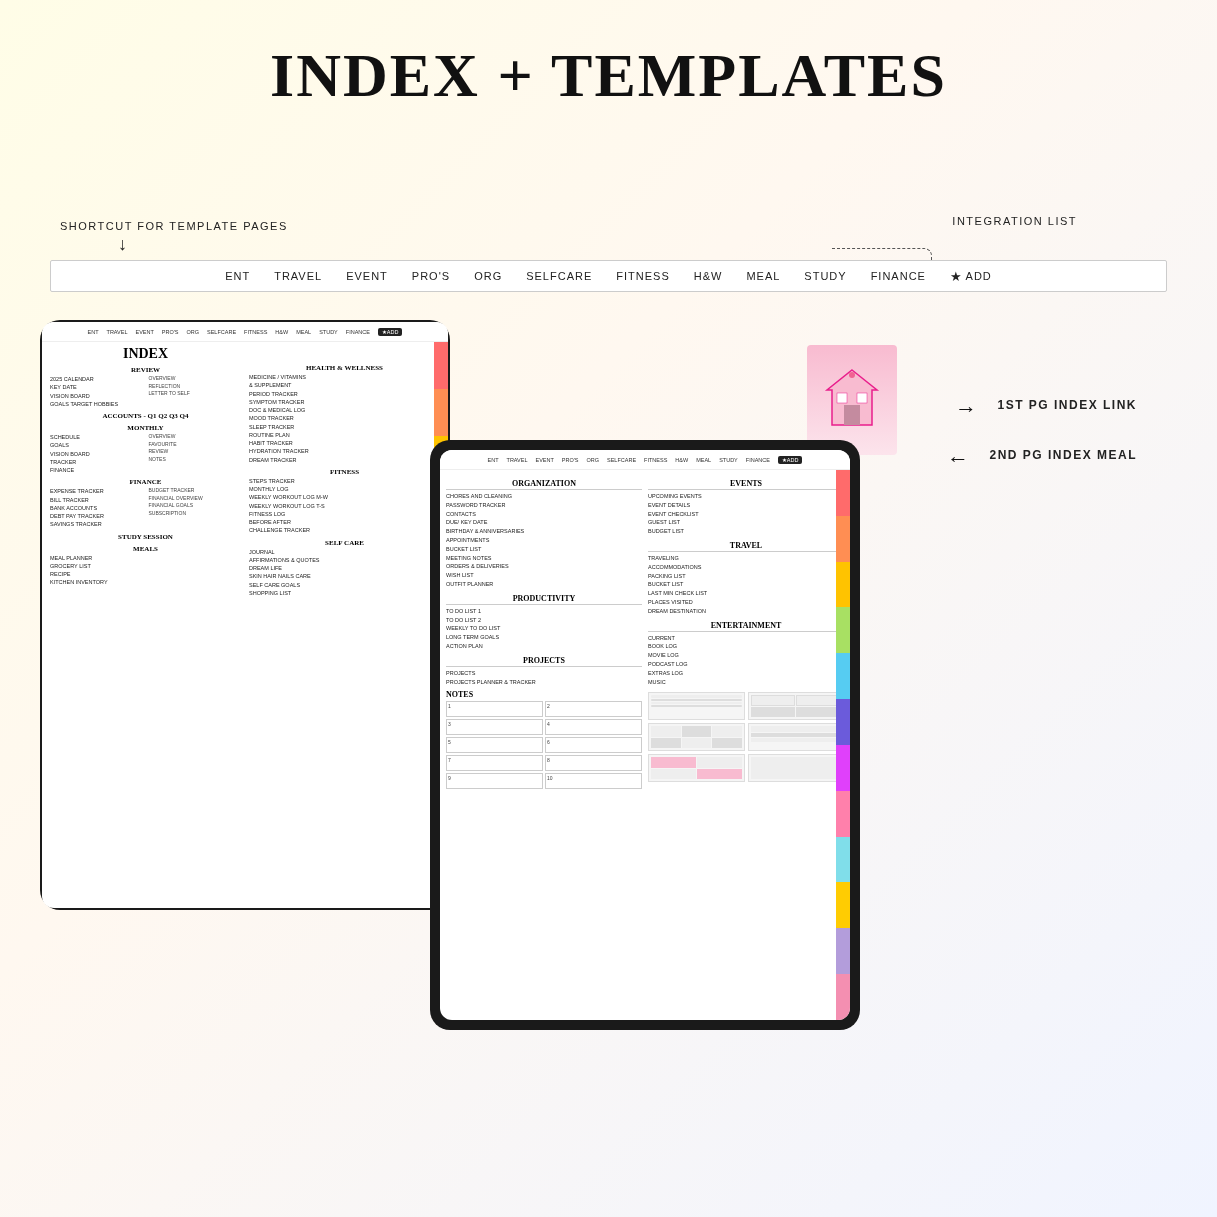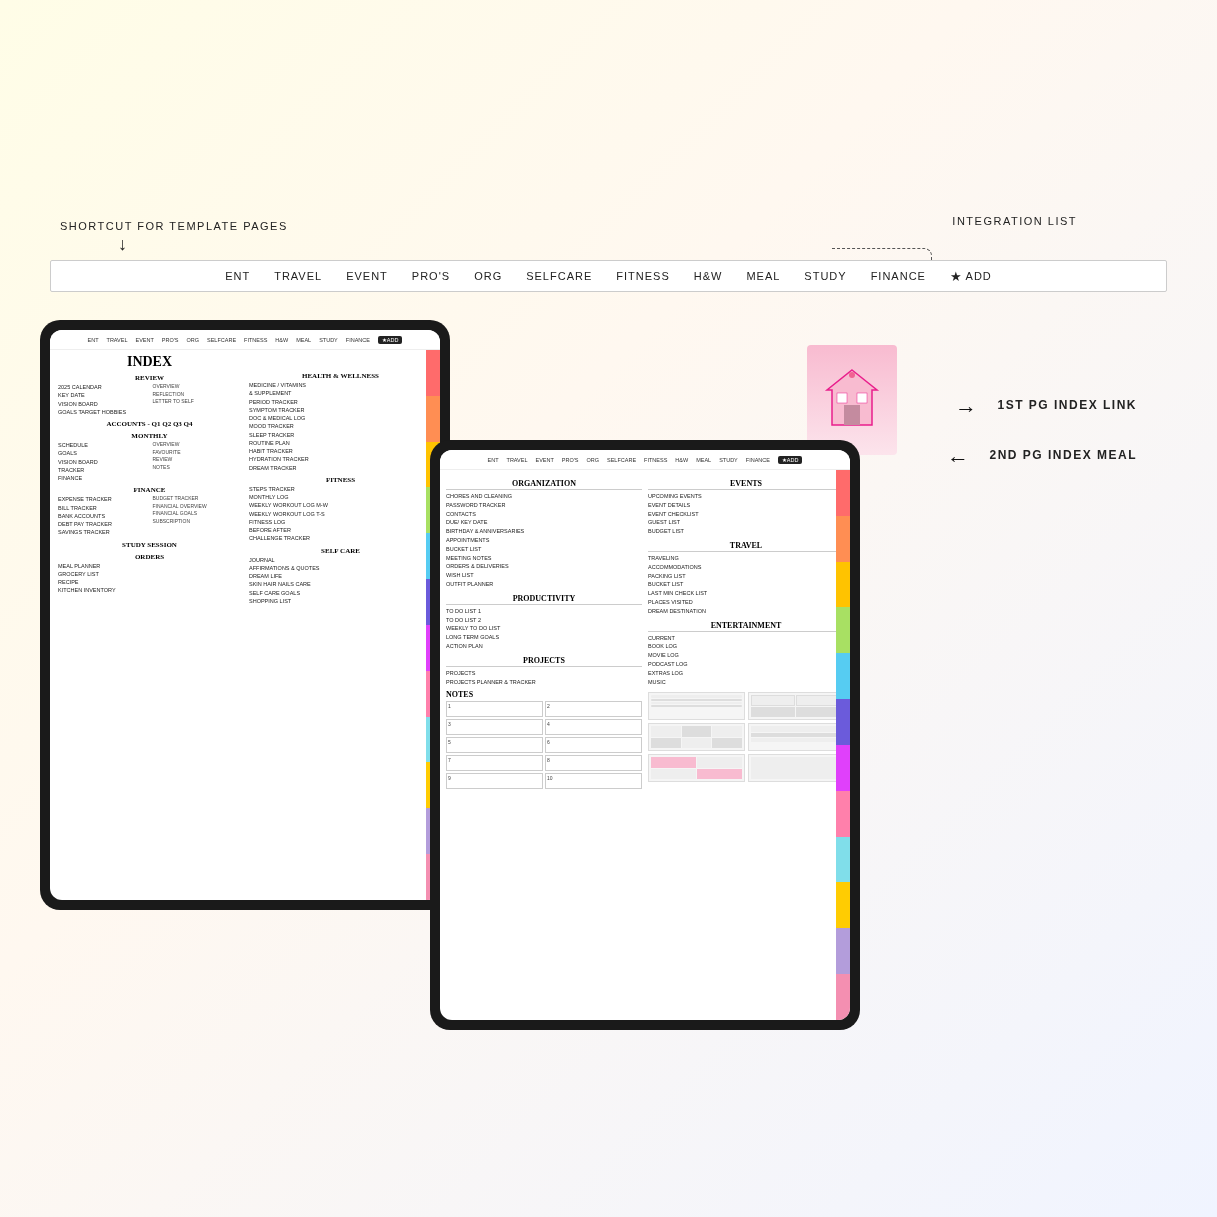--- a/index.html
+++ b/index.html
@@ -133,21 +133,21 @@
 
     
     .tablet-left {
       position: absolute;
       left: 40px;
       top: 320px;
       width: 410px;
       height: 590px;
       background: #1a1a1a;
       border-radius: 20px;
-      padding: 10px;
+      padding: 2px;
     }
     .tablet-right {
       position: absolute;
       left: 430px;
       top: 440px;
       width: 430px;
       height: 590px;
       background: #1a1a1a;
       border-radius: 20px;
       padding: 10px;
@@ -305,20 +305,21 @@
       height: 30px;
       border-top: 1.5px dashed #555;
       border-right: 1.5px dashed #555;
       border-radius: 0 8px 0 0;
     }
   </style>
 </head>
 <body>
 
 <div class="header">
+  <h1 class="main-title">INDEX + TEMPLATES</h1>
 </div>
 
 <div class="shortcut-label">SHORTCUT FOR TEMPLATE PAGES</div>
 <div class="arrow-down">↓</div>
 
 <div class="integration-label">INTEGRATION LIST</div>
 
 <div class="dashed-line"></div>
 
 <div class="nav-bar">
@@ -433,21 +434,21 @@
           </div>
           <div class="idx-col">
             <div class="idx-sub">BUDGET TRACKER</div>
             <div class="idx-sub">FINANCIAL OVERVIEW</div>
             <div class="idx-sub">FINANCIAL GOALS</div>
             <div class="idx-sub">SUBSCRIPTION</div>
           </div>
         </div>
 
         <div class="idx-section-title">STUDY SESSION</div>
-        <div class="idx-section-title">ORDERS</div>
+        <div class="idx-section-title">MEALS</div>
         <div class="idx-item">MEAL PLANNER</div>
         <div class="idx-item">GROCERY LIST</div>
         <div class="idx-item">RECIPE</div>
         <div class="idx-item">KITCHEN INVENTORY</div>
       </div>
 
       <div class="index-col-right">
         <div style="height:14px;"></div>
         <div class="idx-section-title">HEALTH &amp; WELLNESS</div>
         <div class="idx-item">MEDICINE / VITAMINS<br>&amp; SUPPLEMENT</div>

